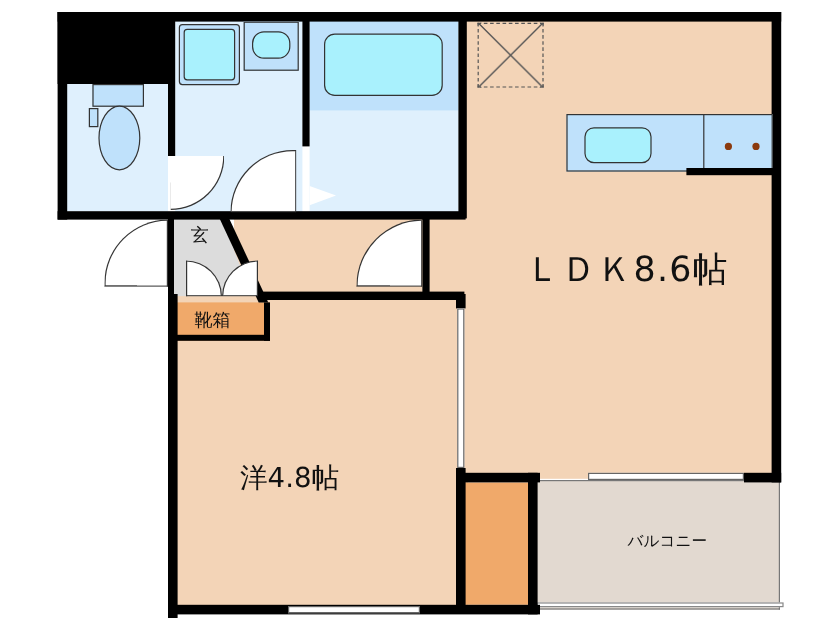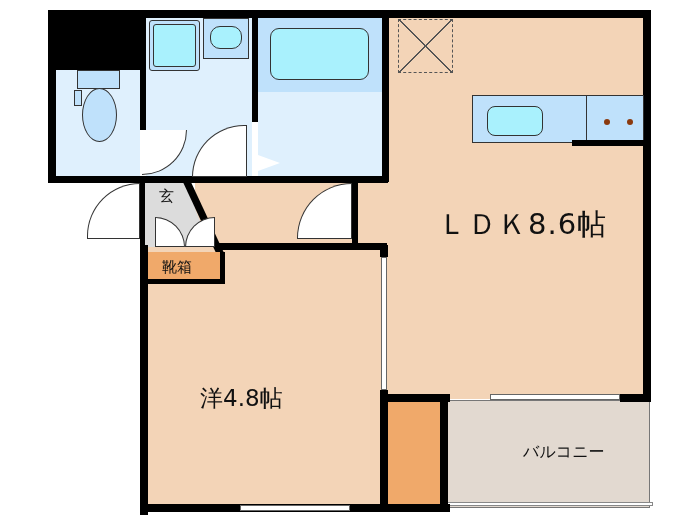--- a/index.html
+++ b/index.html
@@ -31,21 +31,21 @@
 <div class="abs" style="left:145px;top:182px;width:55px;height:65px;background:#dcdcdc;clip-path:polygon(0 0,72% 0,100% 60%,100% 100%,0 100%);"></div>
 <div class="abs label" style="left:159px;top:187px;font-size:15px;">玄</div>
 
 <div class="abs" style="left:147px;top:252px;width:78px;height:32px;background:#f0a96a;border-right:5px solid #000;border-bottom:5px solid #000;"></div>
 <div class="abs label" style="left:162px;top:258px;font-size:15px;">靴箱</div>
 
 <div class="abs" style="left:386px;top:402px;width:55px;height:102px;background:#f0a96a;"></div>
 
 <div class="abs" style="left:447px;top:400px;width:203px;height:108px;background:#e2d9d0;border:1px solid #777;border-left:none;"></div>
 <div class="abs" style="left:447px;top:502px;width:206px;height:4px;background:#fff;border:1px solid #888;"></div>
-<div class="abs label" style="left:523px;top:442px;font-size:16px;">バルコニー</div>
+<div class="abs label" style="left:523px;top:442px;font-size:13px;">バルコニー</div>
 
 <div class="abs wall" style="left:48px;top:10px;width:340px;height:8px;"></div>
 <div class="abs wall" style="left:385px;top:10px;width:266px;height:8px;"></div>
 <div class="abs wall" style="left:48px;top:10px;width:92px;height:60px;"></div>
 <div class="abs wall" style="left:48px;top:10px;width:8px;height:173px;"></div>
 <div class="abs wall" style="left:140px;top:10px;width:6px;height:120px;"></div>
 <div class="abs wall" style="left:252px;top:10px;width:6px;height:112px;"></div>
 <div class="abs wall" style="left:382px;top:10px;width:7px;height:172px;"></div>
 <div class="abs wall" style="left:48px;top:176px;width:340px;height:7px;"></div>
 <div class="abs wall" style="left:643px;top:10px;width:8px;height:392px;"></div>

